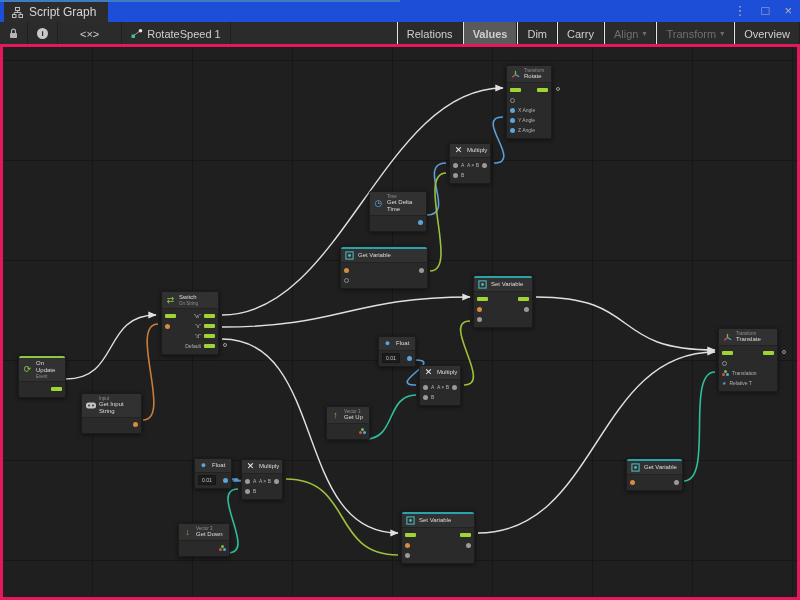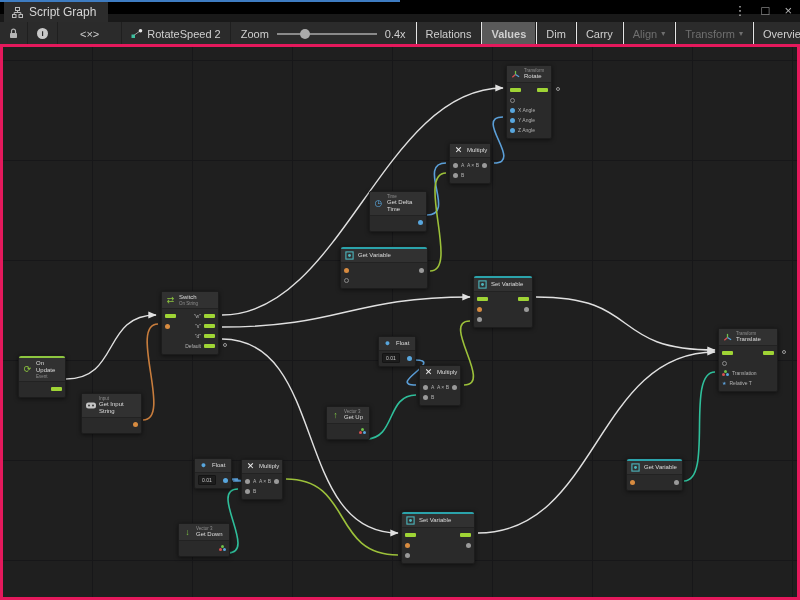--- a/index.html
+++ b/index.html
@@ -1,21 +1,21 @@
 <!DOCTYPE html>
 <html><head>
 <meta charset="utf-8">
 <style>
   * { margin:0; padding:0; box-sizing:border-box; }
   html,body { width:800px; height:600px; overflow:hidden; background:#191919;
     font-family:"Liberation Sans","DejaVu Sans",sans-serif; }
   .window { position:relative; width:800px; height:600px; background:#191919; }
 
   
-  .titlebar { position:absolute; top:0; left:0; right:0; height:14px; background:#000000; }
+  .titlebar { position:absolute; top:0; left:0; right:0; height:22px; background:#1d4ed8; }
   .focus-stripe { position:absolute; top:0; left:0; width:400px; height:2px; background:#3e7cc1; }
   .tab { position:absolute; top:2px; left:4px; height:20px; display:flex; align-items:center;
     gap:6px; padding:0 12px 0 8px; background:#2c2c2c; color:#d6d6d6; font-size:12px; }
   .win-controls { position:absolute; right:8px; top:3px; display:flex; gap:15px; color:#b4b4b4;
     font-size:13px; line-height:16px; }
   .win-controls span { cursor:default; }
 
   
   .toolbar { position:absolute; top:22px; left:0; right:0; height:23px; background:#2b2b2b;
     display:flex; align-items:stretch; color:#cfcfcf; font-size:11px; white-space:nowrap; overflow:hidden; }
@@ -103,29 +103,21 @@
     </div>
     <div class="tbtn" style="padding:0 22px">
       <span>&lt;×&gt;</span>
     </div>
     <div class="tbtn">
       <svg width="12" height="11" viewBox="0 0 12 11">
         <path d="M2,8 L9,3" stroke="#9a9a9a" stroke-width="1"></path>
         <rect x="0.5" y="6.5" width="3.5" height="3.5" fill="#3fbf9f"></rect>
         <circle cx="9.5" cy="2.8" r="1.8" fill="#e8e8e8"></circle>
       </svg>
-      <span>RotateSpeed 2</span>
-    </div>
-    <div class="zoom-wrap">
-      <span>Zoom</span>
-      <div class="slider">
-        <div class="track"></div>
-        <div class="thumb" id="zoom-thumb" style="left: calc(28% - 5px);"></div>
-      </div>
-      <span>0.4x</span>
+      <span>RotateSpeed 1</span>
     </div>
     <div class="spacer"></div>
     <div id="toolbar-right" style="display:flex">
         <div class="tbtn right-group">
           <span>Relations</span>
         </div>
         <div class="tbtn right-group active">
           <span>Values</span>
         </div>
         <div class="tbtn right-group">

